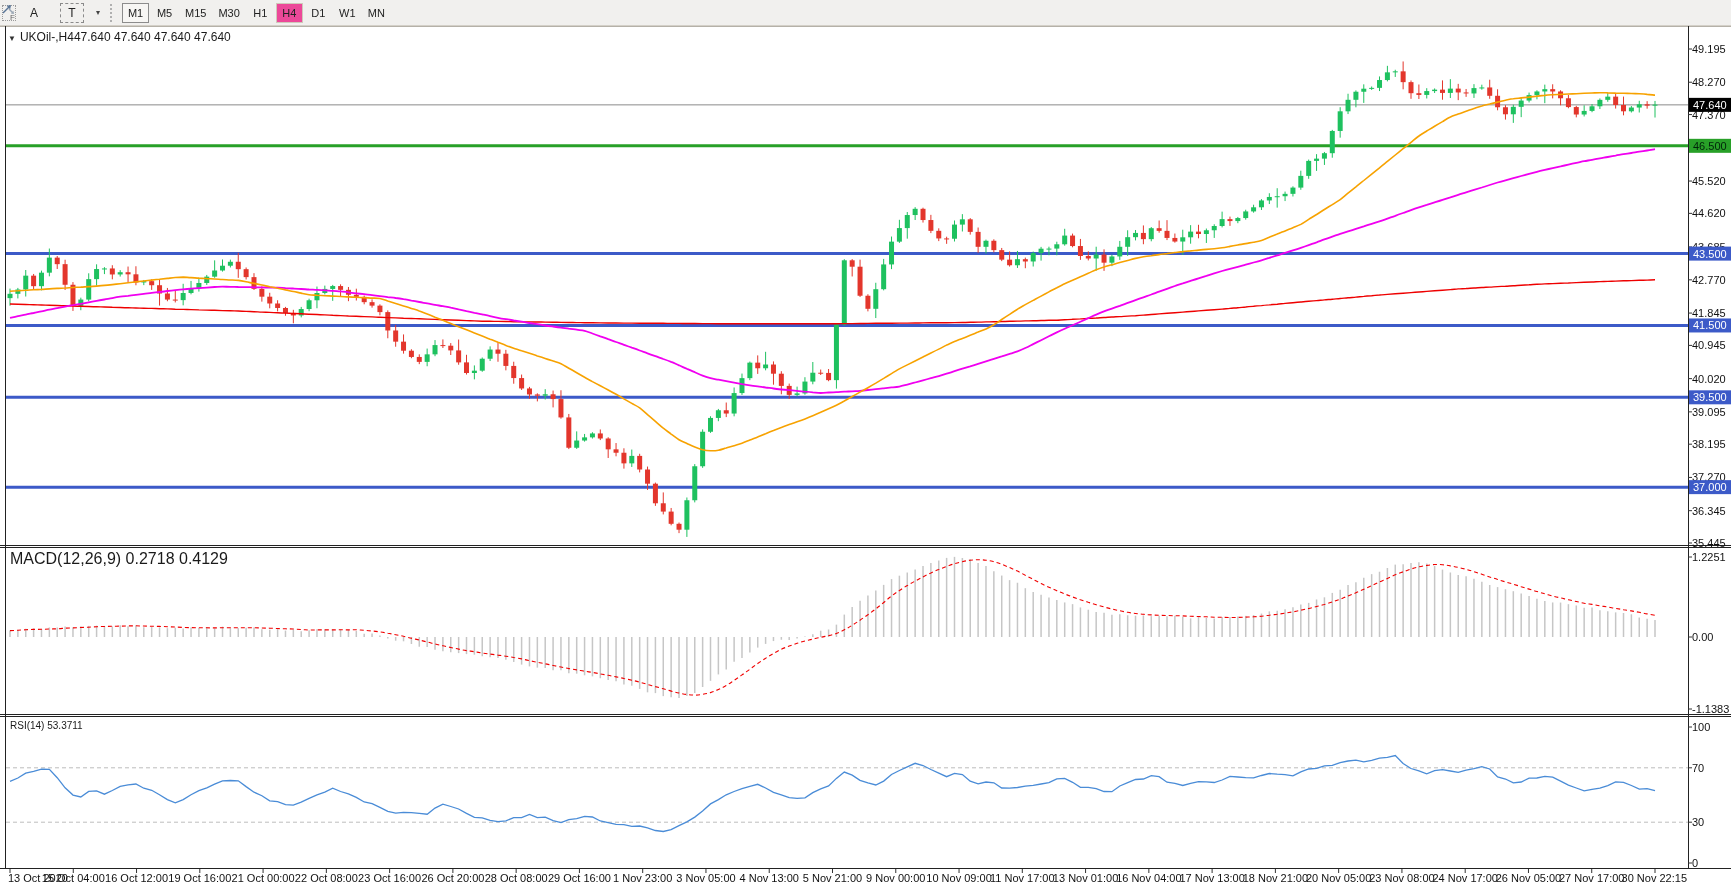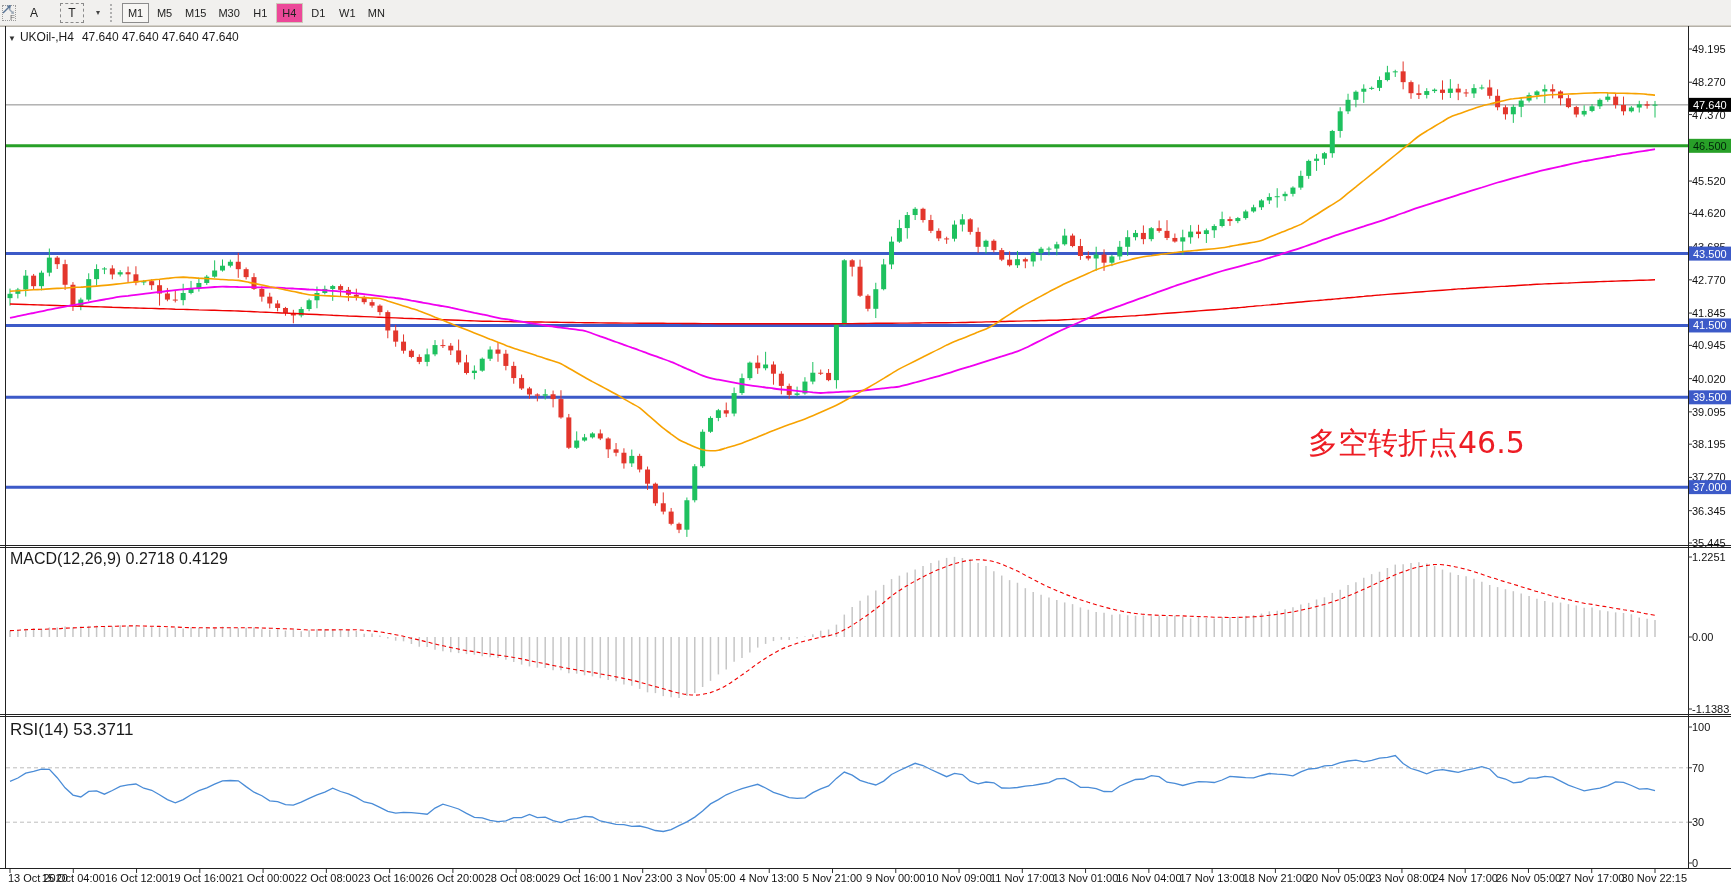--- a/index.html
+++ b/index.html
@@ -23,23 +23,23 @@
   .tf.outlined { border:1px solid #8c8c8c; background:#f7f6f4; }
   .tf.selected { border:1px solid #cfc9ba; background:#ec4899; }
   .caret { font-size:8px; color:#444; margin-left:2px; }
   #arrowsbtn { display:flex; align-items:center; margin-left:10px; }
   
   #chart-wrap { position:absolute; left:0; top:0; width:1731px; height:895px; }
   svg { position:absolute; left:0; top:0; }
   .overlay { position:absolute; z-index:2; white-space:nowrap; }
   #chart-title { left:8px; top:30px; font-size:12px; color:#1a1a1a; }
   #chart-title .cl { font-size:8px; color:#333; margin-right:4px; }
-  #chart-title .q { margin-left:8px; }
+  #chart-title .q { margin-left:0; }
   #macd-label { left:10px; top:550px; font-size:16px; color:#1a1a1a; }
-  #rsi-label  { left:10px; top:720px; font-size:17px; color:#1a1a1a; }
+  #rsi-label  { left:10px; top:720px; font-size:10px; color:#1a1a1a; }
   #annotation { left:1308px; top:423px; font-size:30px; color:#ed1c24;
                 font-family:"DejaVu Sans","Liberation Sans",sans-serif; }
 </style>
 </head>
 <body>
 
 <div id="chart-wrap">
   <svg id="cv" width="1731" height="895">
       <rect x="0" y="26" width="1731" height="869" fill="#ffffff"></rect>
       <line x1="0" y1="26.5" x2="1731" y2="26.5" stroke="#b5b1a8" stroke-width="1"></line>
@@ -803,21 +803,20 @@
       <text x="1591.730769230769" y="882" font-size="11" fill="#111111" text-anchor="middle" font-family="Liberation Sans, sans-serif">27 Nov 17:00</text>
       <line x1="1655" y1="869" x2="1655" y2="873" stroke="#333" stroke-width="1"></line>
       <text x="1687" y="882" font-size="11" fill="#111111" text-anchor="end" font-family="Liberation Sans, sans-serif">30 Nov 22:15</text>
     </svg>
 
   <div class="overlay" id="chart-title">
     <span class="cl">▼</span><span>UKOil-,H4</span><span class="q">47.640 47.640 47.640 47.640</span>
   </div>
   <div class="overlay" id="macd-label">MACD(12,26,9) 0.2718 0.4129</div>
   <div class="overlay" id="rsi-label">RSI(14) 53.3711</div>
-  <div class="overlay" id="annotation">多空转折点46.5</div>
 </div>
 
 <div id="toolbar">
   <div class="grip">
       <span class="f">F</span>
     </div>
   <div class="tbtn">A</div>
   <div class="tbtn dashed" style="margin-left:14px;">T</div>
   <div id="arrowsbtn">
     <span>

